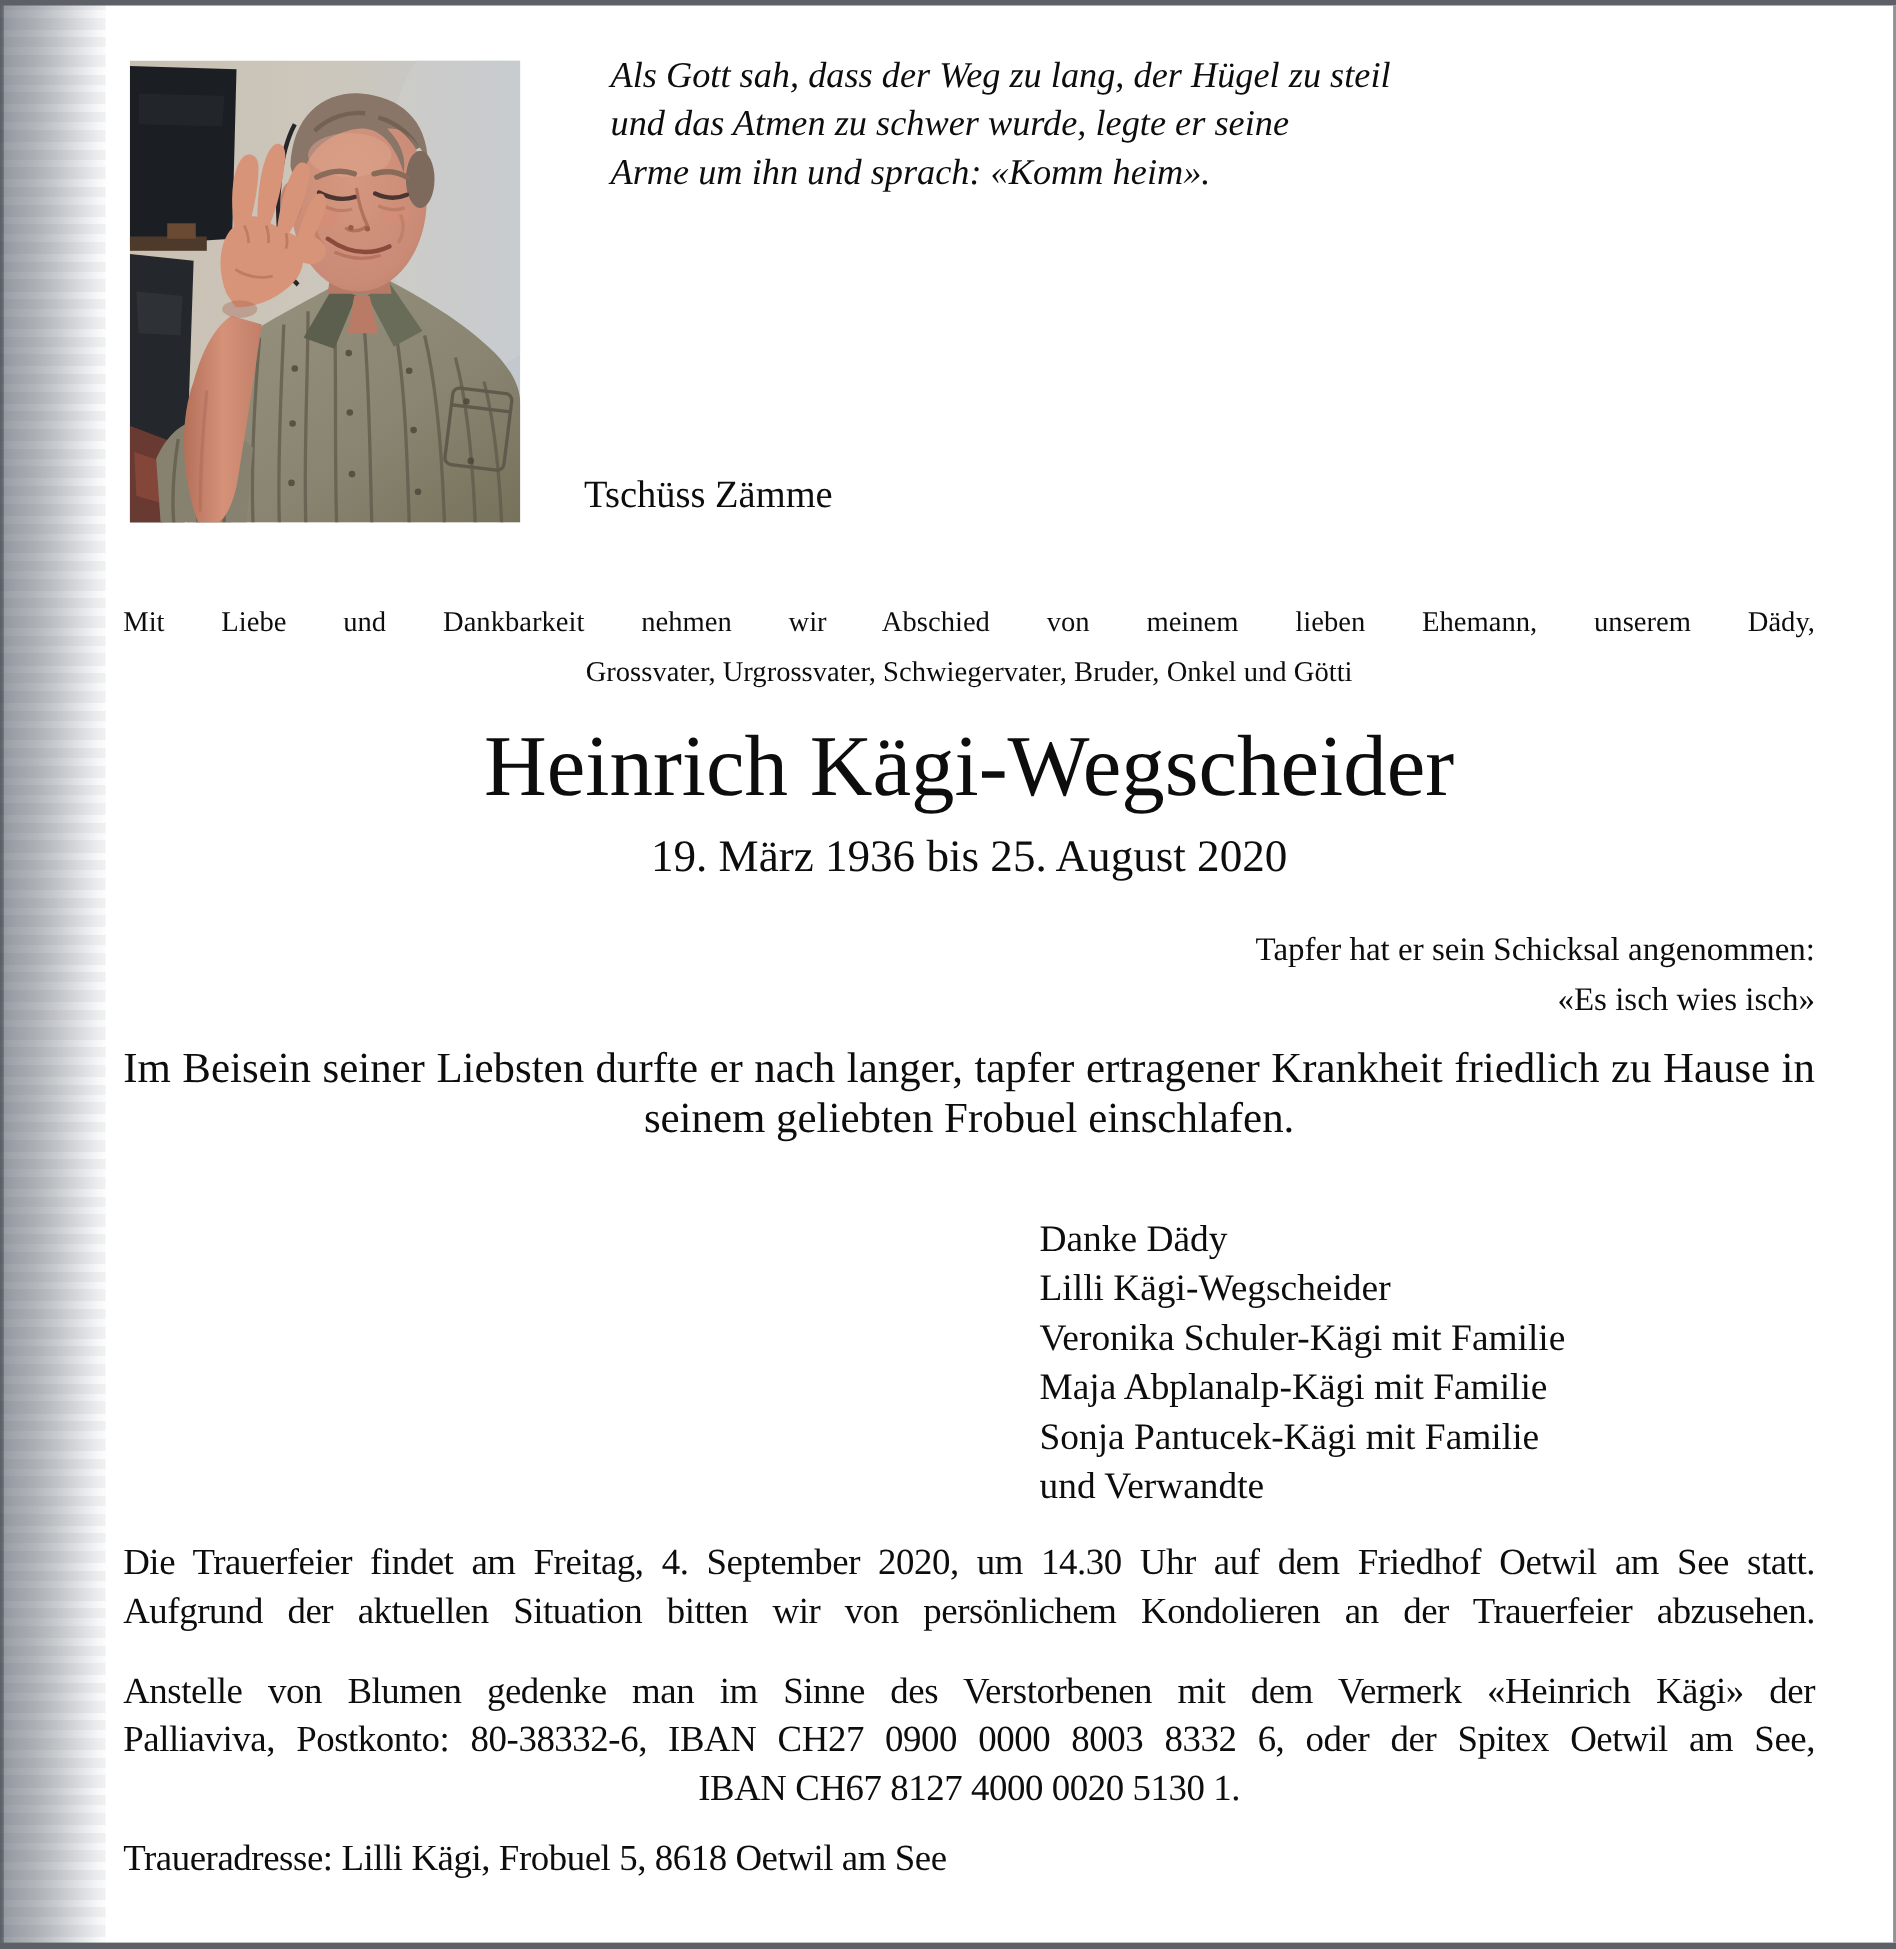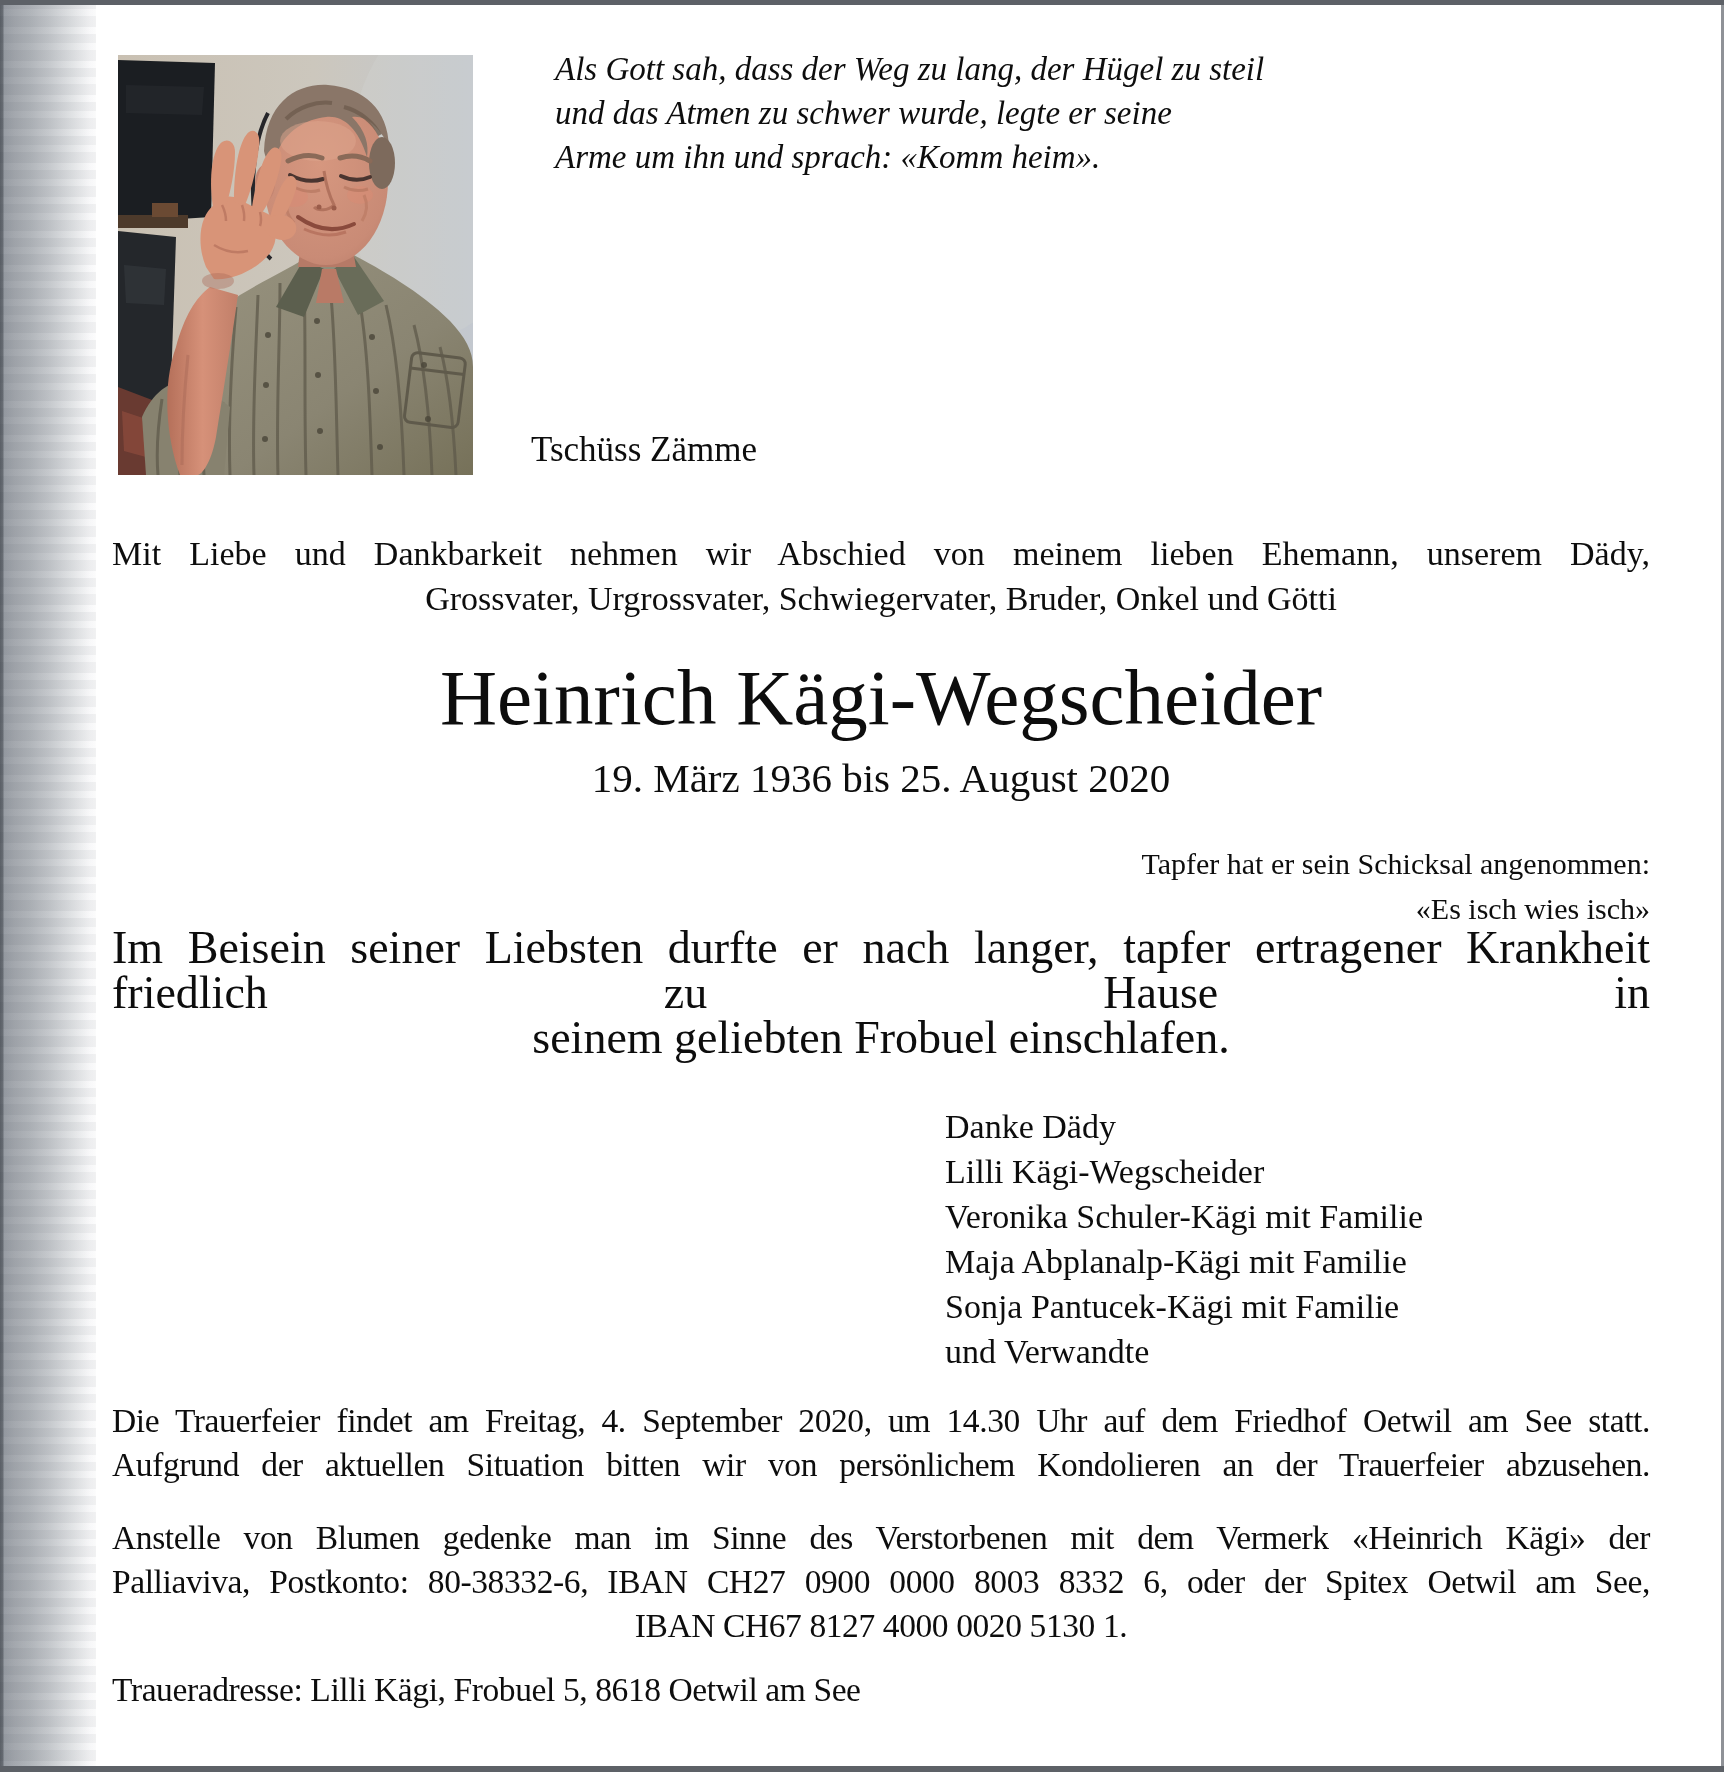--- a/index.html
+++ b/index.html
@@ -21,25 +21,25 @@
   .scan-bar-top{position:absolute;left:0;top:0;width:100%;height:5px;background:var(--scan-bar);}
   .scan-bar-bottom{position:absolute;left:0;bottom:0;width:100%;height:6px;background:var(--scan-bar);}
   .scan-line-right{position:absolute;right:0;top:5px;bottom:6px;width:3px;background:var(--scan-right);}
 
   .abs{position:absolute;}
   .quote{left:531px;top:47px;font-size:33px;line-height:44px;font-style:italic;margin-left:24px;}
   .farewell{left:531px;top:430px;font-size:35px;text-align:right;}
   .photo{left:118px;top:55px;width:355px;height:420px;margin:0;padding:0;}
   .photo svg{display:block;width:355px;height:420px;}
 
-  .intro{left:112px;top:531px;width:1538px;font-size:34px;line-height:45px;}
+  .intro{left:112px;top:543px;width:1538px;font-size:26px;line-height:45px;}
   .name{left:112px;top:652px;width:1538px;font-size:79px;line-height:92px;text-align:center;font-weight:400;margin:0;}
   .dates{left:112px;top:756px;width:1538px;font-size:41px;line-height:45px;text-align:center;}
   .motto{left:112px;top:841px;width:1538px;font-size:30px;line-height:45px;text-align:right;}
-  .passing{left:112px;top:925px;width:1538px;font-size:46px;line-height:45px;}
+  .passing{left:112px;top:949px;width:1538px;font-size:39px;line-height:45px;}
   .family{left:945px;top:1104px;font-size:34px;line-height:45px;}
   .funeral{left:112px;top:1399px;width:1538px;font-size:33.5px;line-height:44px;letter-spacing:-0.4px;}
   .donations{left:112px;top:1516px;width:1538px;font-size:33.5px;line-height:44px;letter-spacing:-0.4px;}
   .address{left:112px;top:1668px;width:1538px;font-size:33.5px;line-height:44px;letter-spacing:-0.4px;}
 
   .jline{text-align:justify;text-align-last:justify;}
   .lline{text-align:center;}
 </style>
 </head>
 <body>

